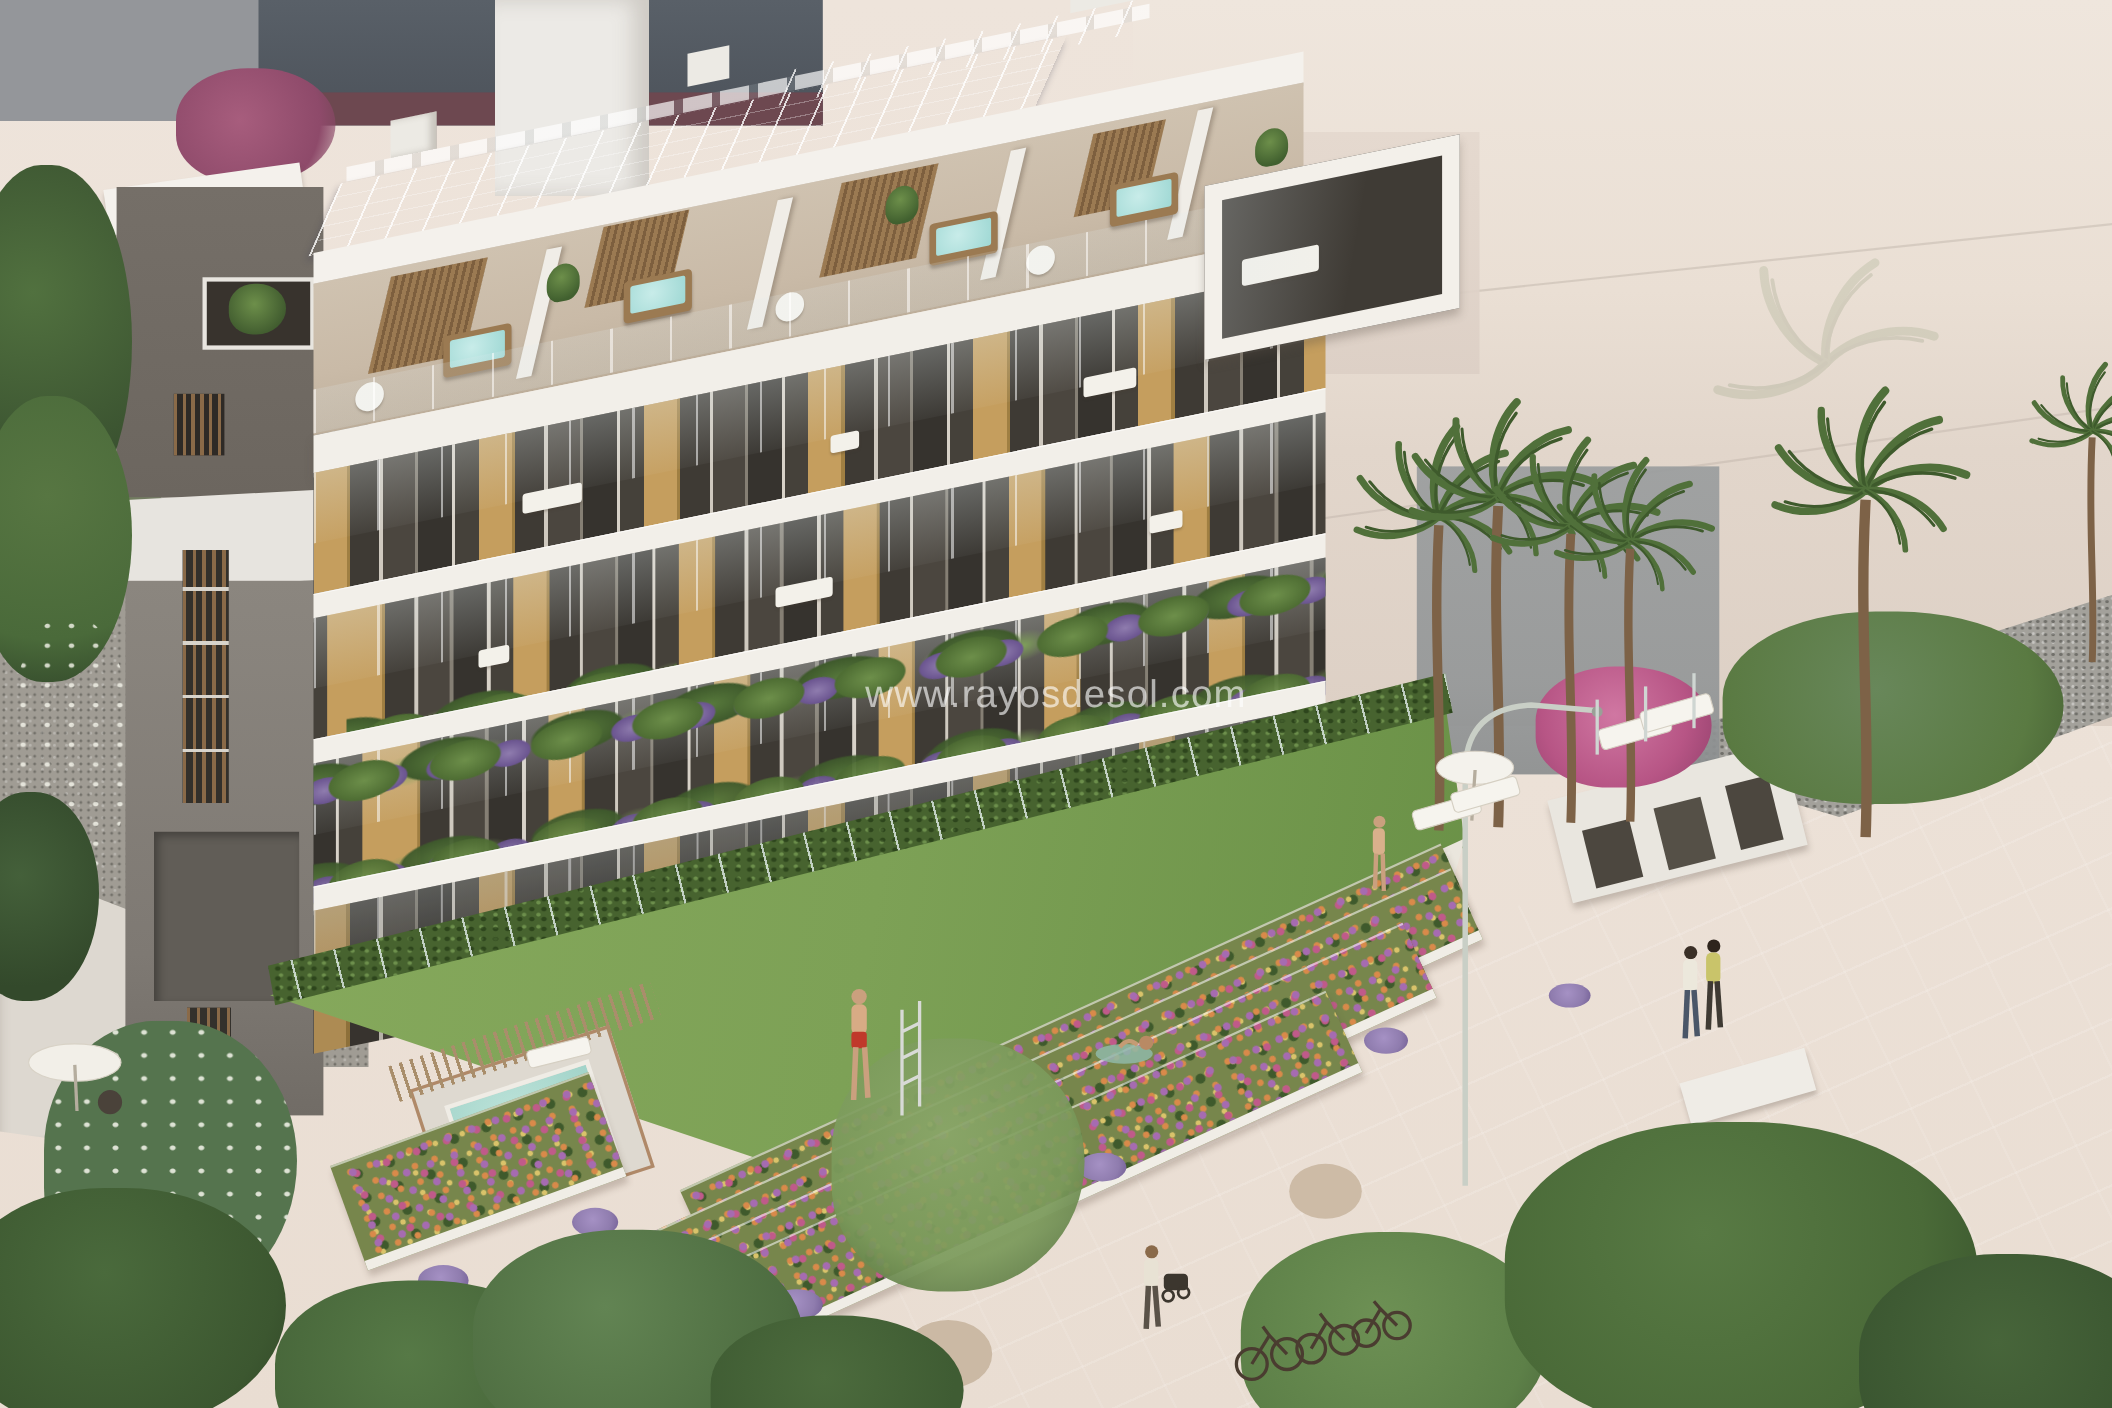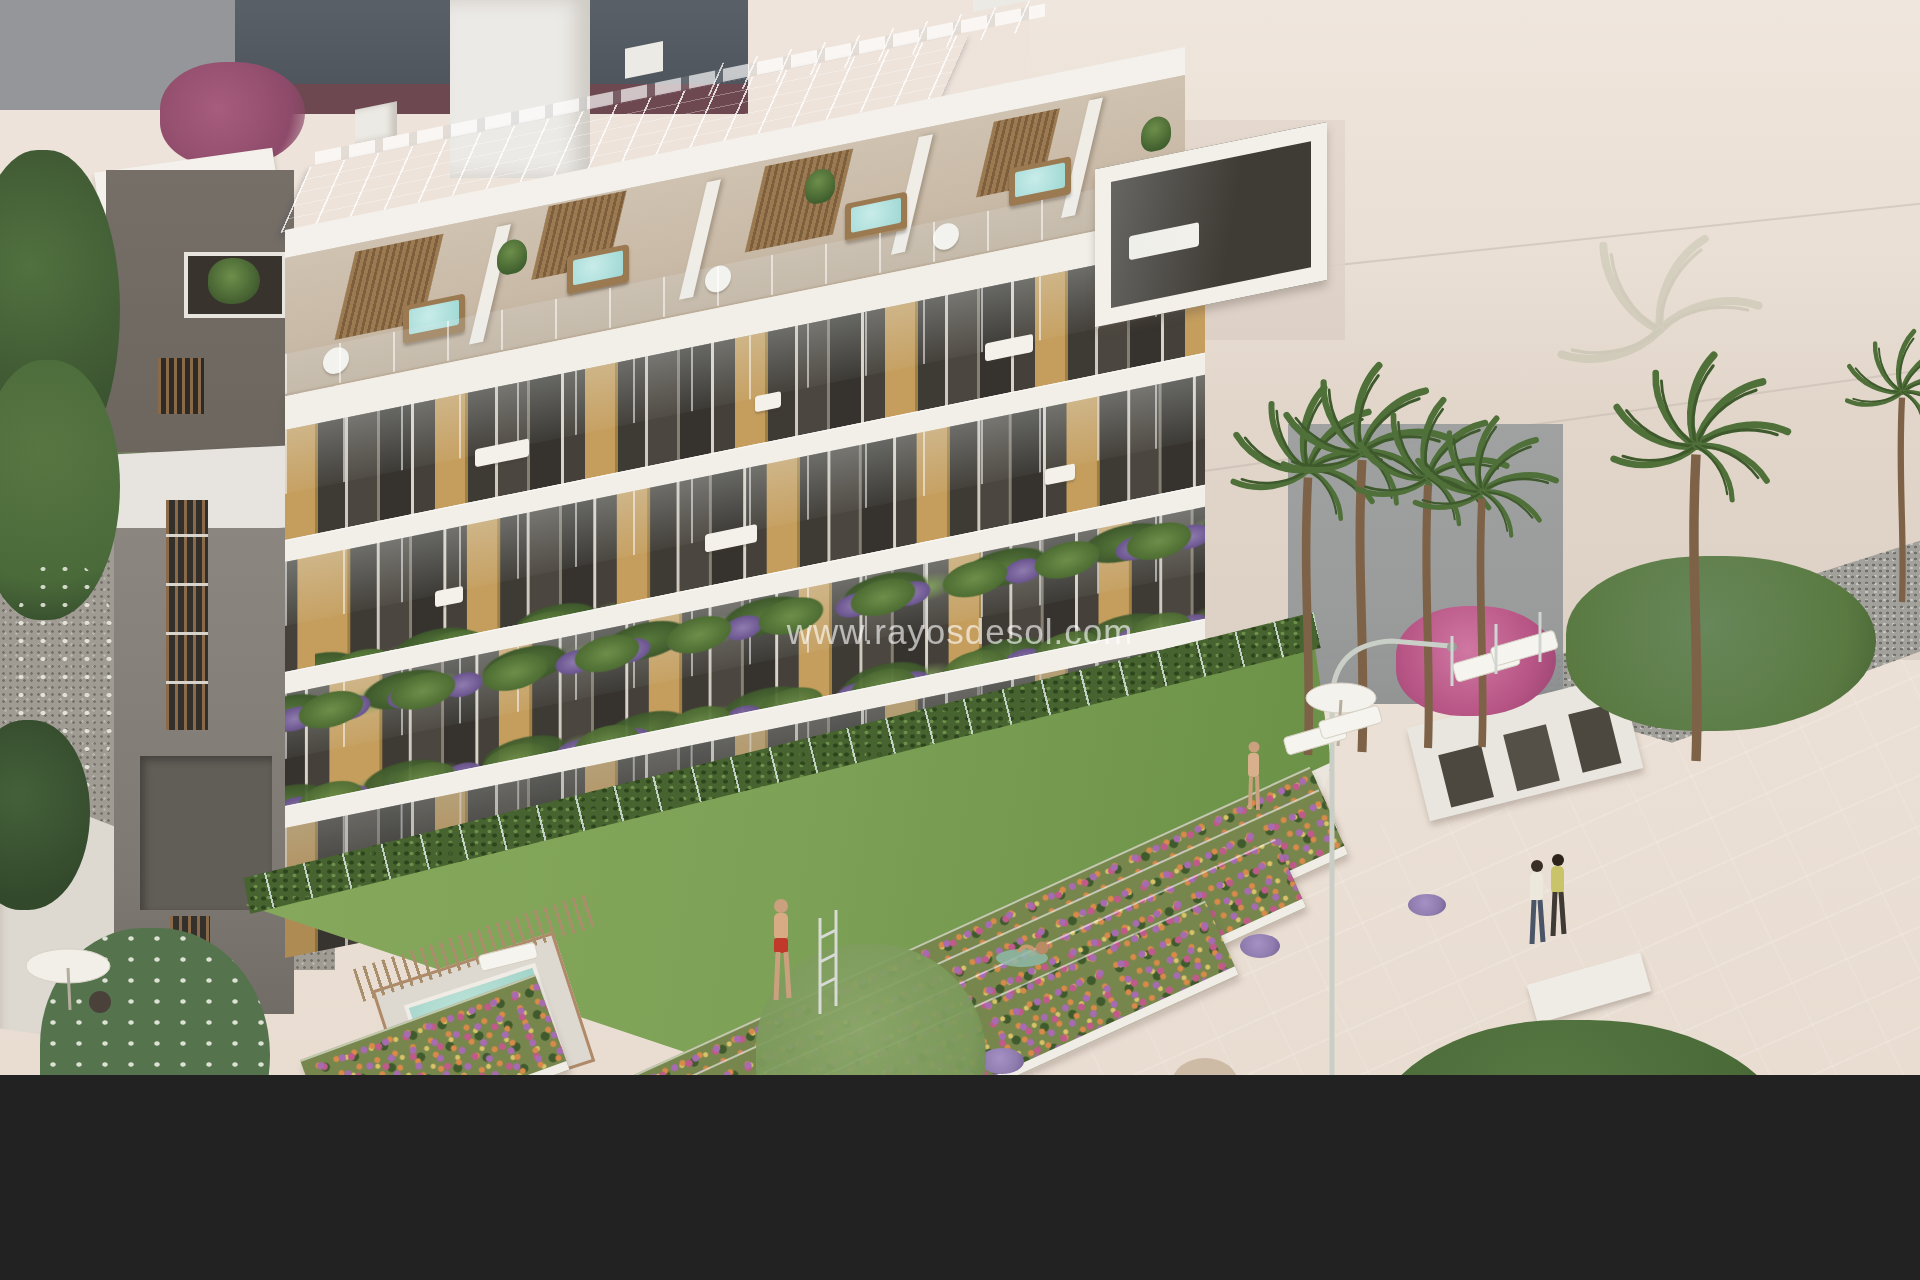--- a/index.html
+++ b/index.html
@@ -1,16 +1,16 @@
 <!DOCTYPE html>
 <html style="--sky: #eee4db; --bg-building: #eadfd4; --bg-building-shade: #ddd0c5; --dark-building: #565c64; --dark-building-maroon: #6d4850; --gray-building: #94969a; --white-building: #eceae6; --roof-white: #f4f1ec; --solar-blue: #3a5790; --solar-blue-light: #6e8cbd; --penthouse-wall: #c9baa7; --wood: #9b7a52; --stone: #c59e5e; --glazing: #413d37; --slab: #f2efe9; --gable-dark: #756f68; --gable-light: #8b867f; --plant-green: #5d7d41; --plant-dark: #3f5a2e; --lavender: #8f7cae; --lawn: #7da156; --lawn-dark: #699046; --hedge: #47632f; --pool: #a7d8cc; --pool-deep: #8cc9bc; --rim: #eae6dd; --pavement: #d7a9a1; --pavement-light: #e3bcb2; --gravel: #a09c94; --gabion: #a3a19b; --gray-wall: #949798; --bougainvillea: #b75585; --skin: #d2a47e; --white-furniture: #f6f4ee;"><head>
 <meta charset="utf-8">
 <style>
   html,body{margin:0;padding:0;background:#222;}
-  #canvas{position:relative;width:1920px;height:1075px;overflow:hidden;
+  #canvas{position:relative;width:1920px;height:1280px;overflow:hidden;
     font-family:"Liberation Sans",sans-serif;
     background:linear-gradient(180deg,var(--sky,#eee4db) 0%,#ece1d7 55%,#e9ddd2 100%);}
   .abs{position:absolute;}
   .canopy{position:absolute;border-radius:48% 52% 55% 45%;}
   
   #bldg{position:absolute;left:285px;top:158px;width:920px;height:810px;
     transform:skewY(-11.5deg);transform-origin:0 0;}
   .floor{position:absolute;left:0;width:920px;height:110px;
     background:repeating-linear-gradient(90deg,
       var(--stone,#c59e5e) 0 30px,#a07f42 30px 33px,

